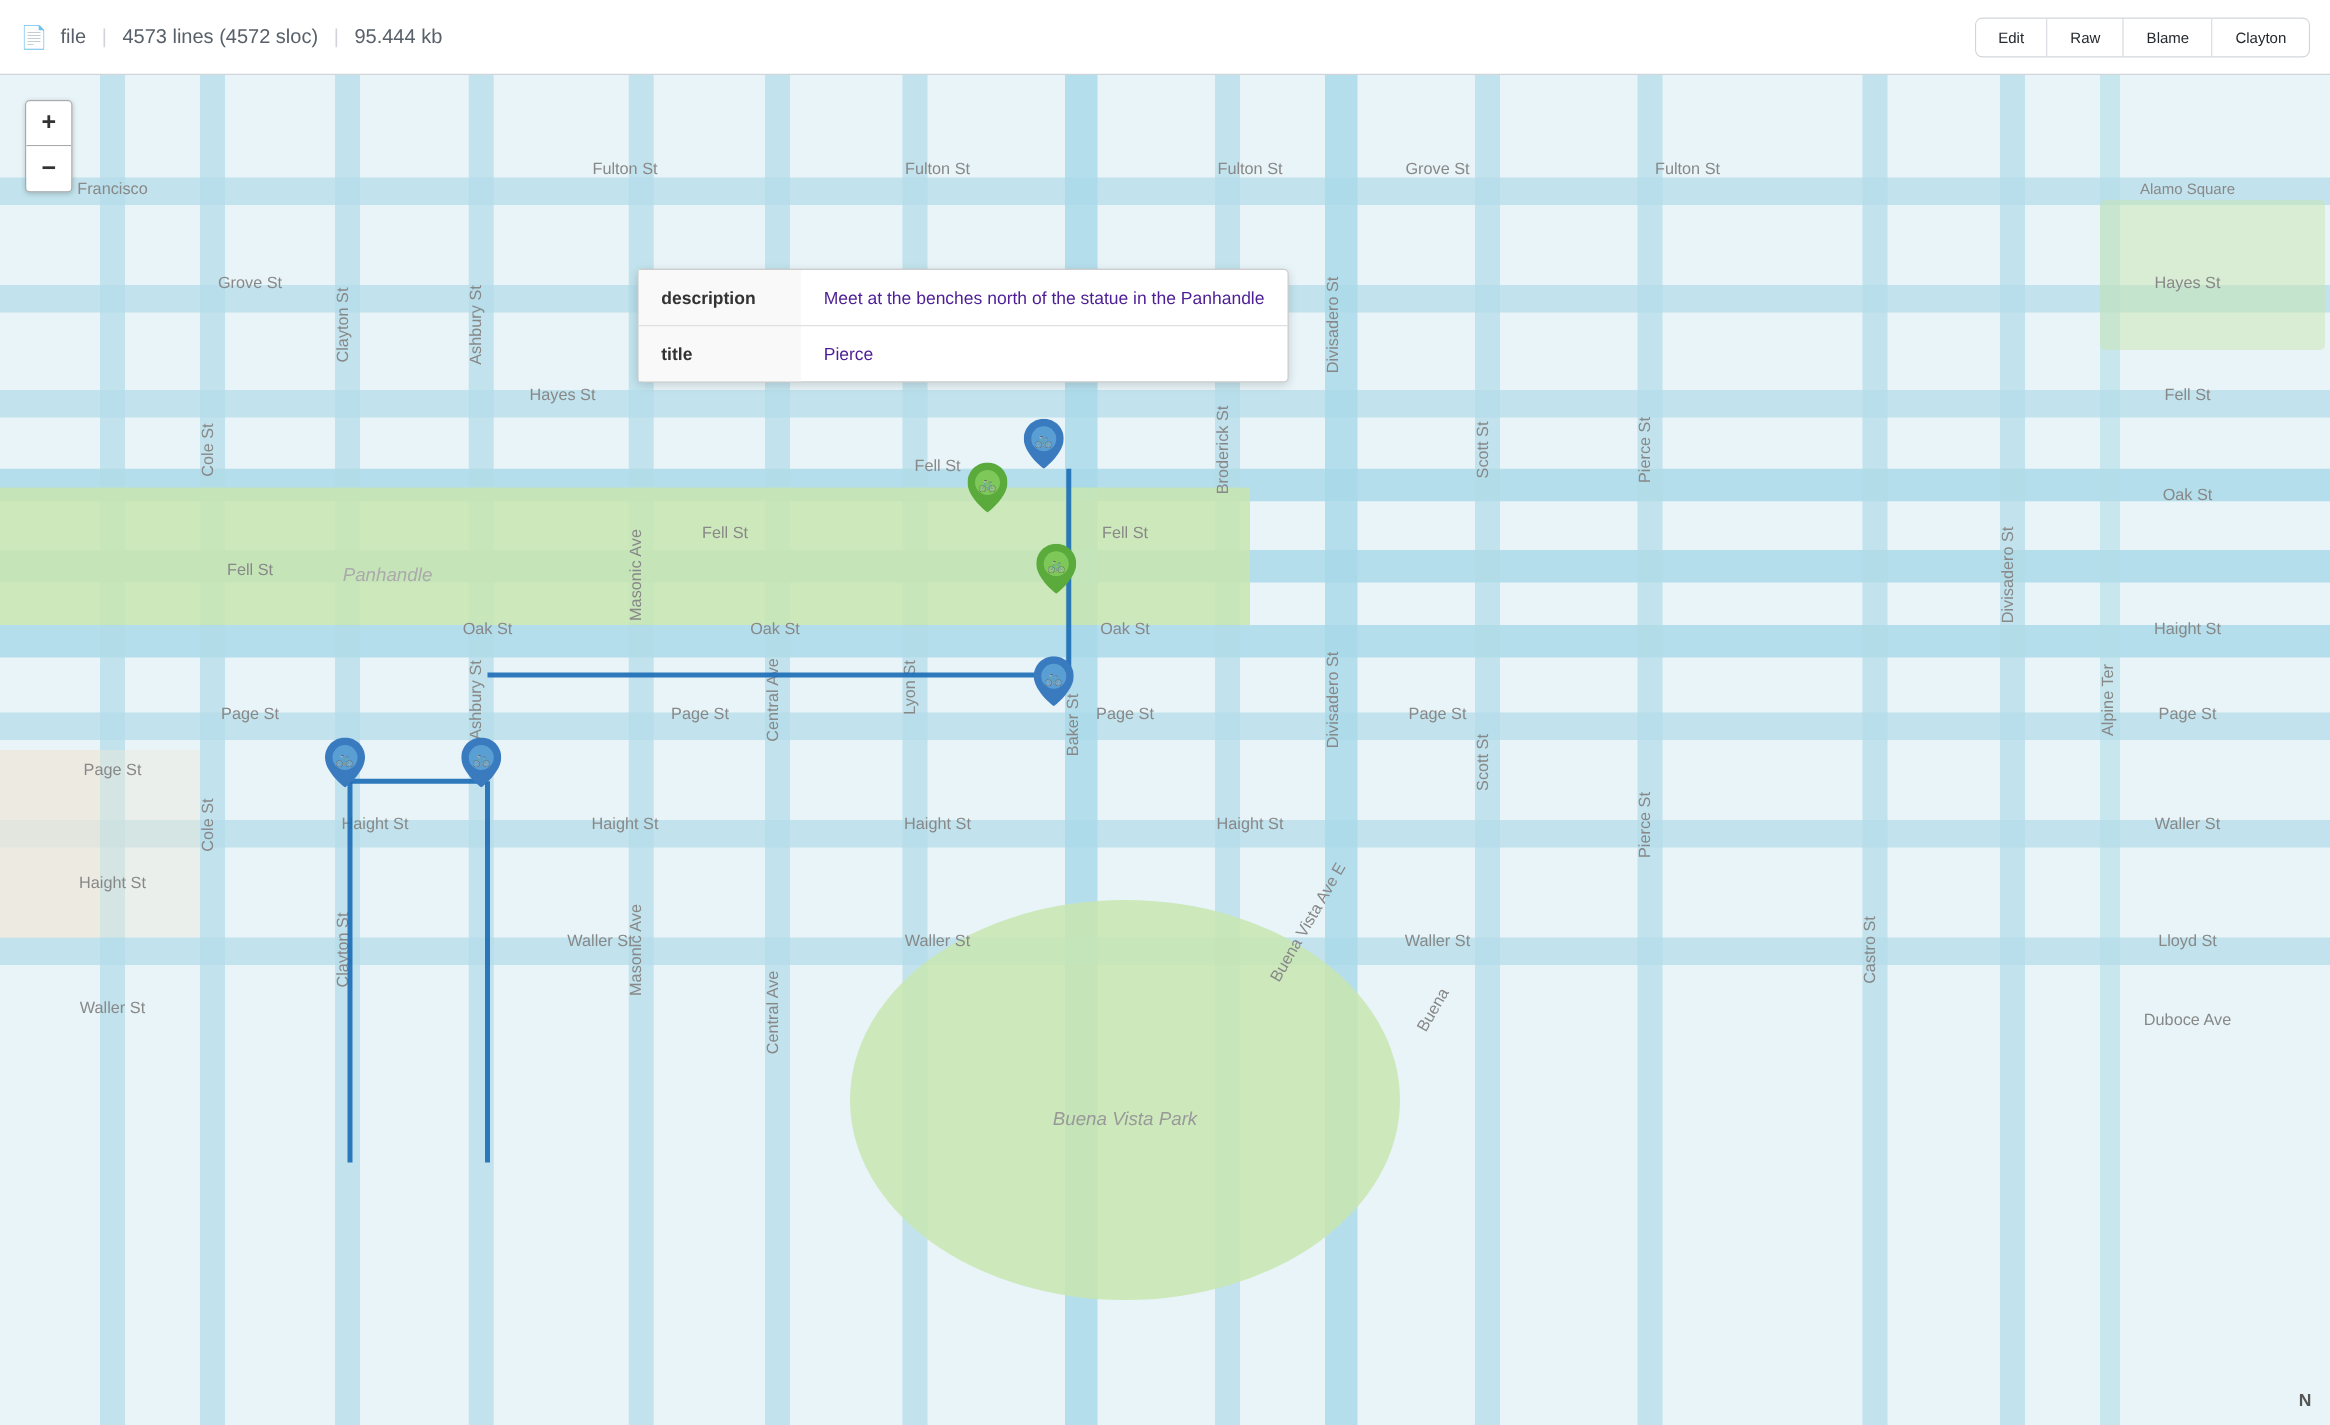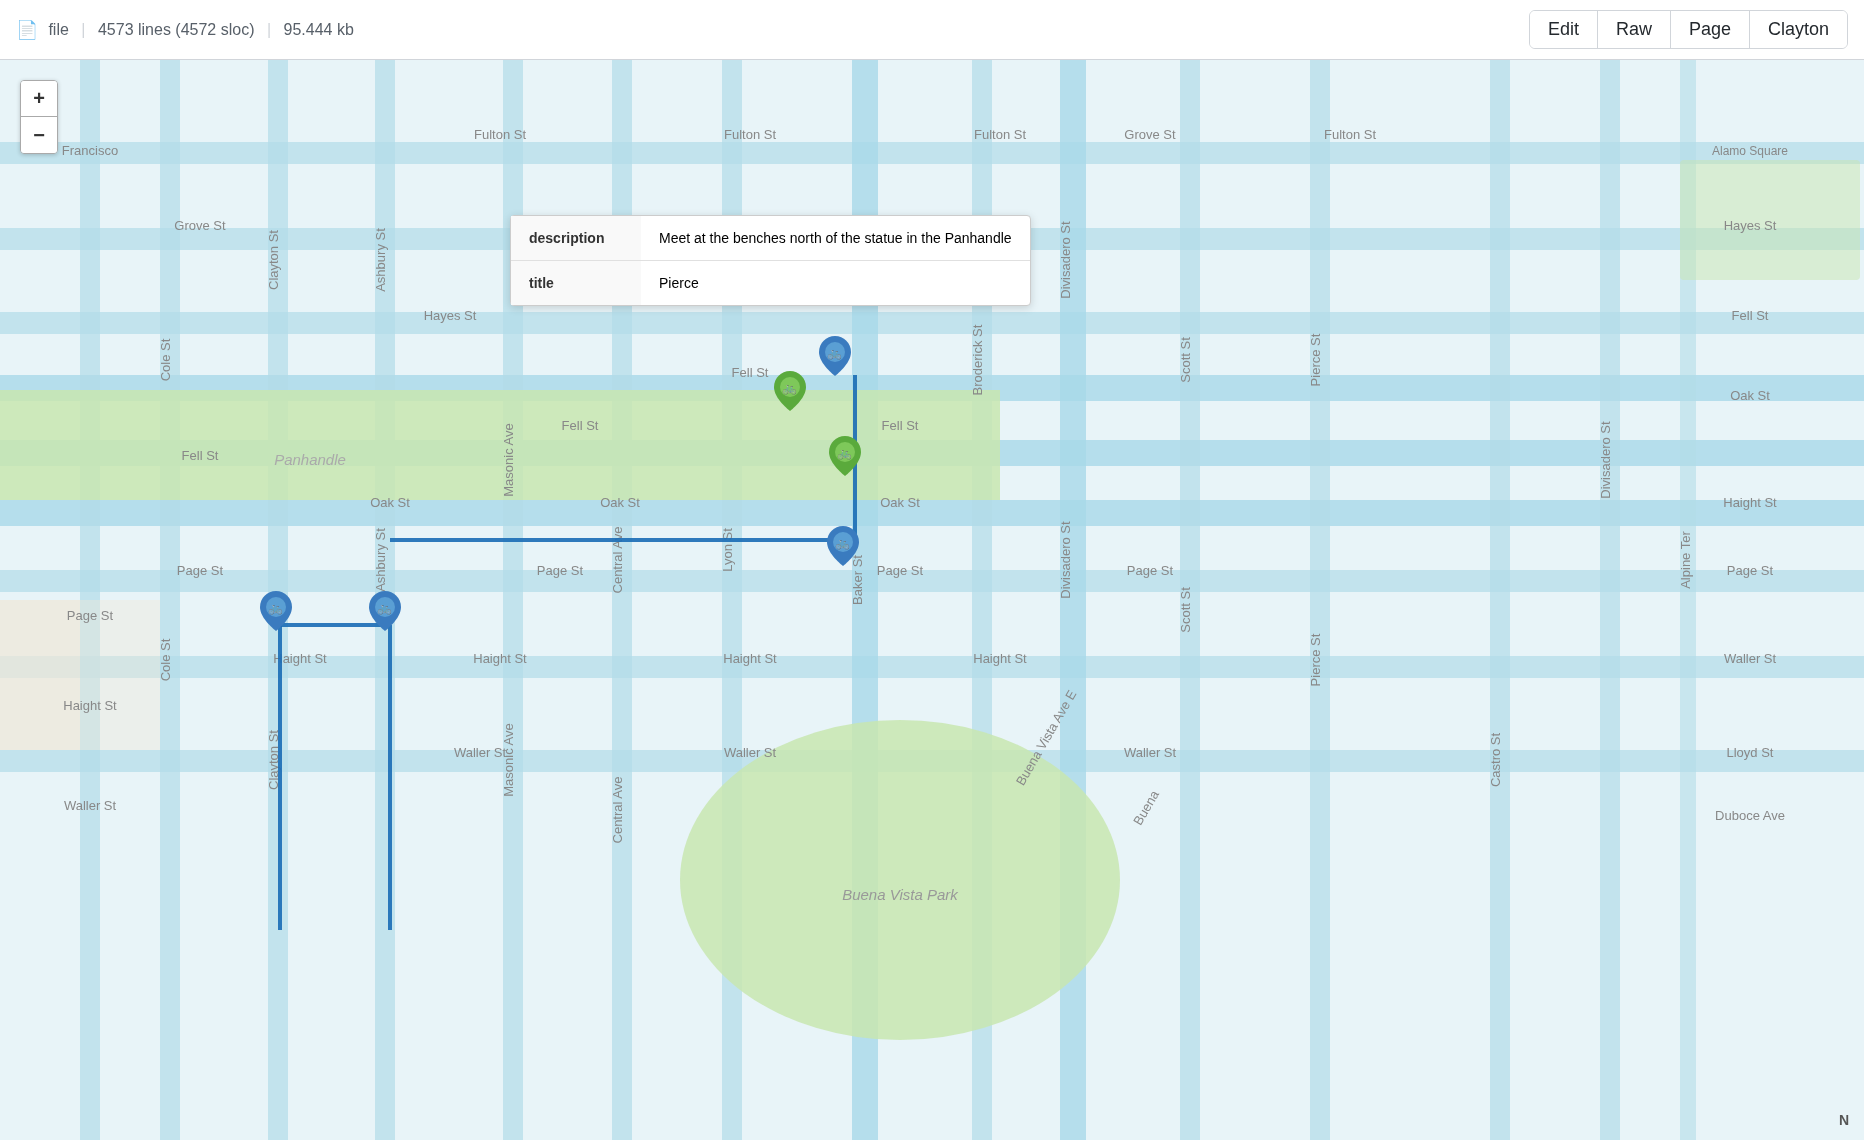--- a/index.html
+++ b/index.html
@@ -35,21 +35,21 @@
       gap: 0;
       border: 1px solid #d1d5da;
       border-radius: 6px;
       overflow: hidden;
     }
     #toolbar .actions button {
       background: #fff;
       border: none;
       border-right: 1px solid #d1d5da;
       padding: 8px 18px;
-      font-size: 18px;
+      font-size: 12px;
       cursor: pointer;
       color: #24292e;
       font-weight: 500;
     }
     #toolbar .actions button:last-child { border-right: none; }
 
     
     #map-container {
       position: relative;
       width: 1864px;
@@ -124,21 +124,21 @@
       vertical-align: top;
     }
     #popup table td:first-child {
       font-weight: bold;
       color: #333;
       white-space: nowrap;
       width: 130px;
       background: #f9f9f9;
     }
     #popup table td:last-child {
-      color: #000000;
+      color: #4c1d95;
     }
 
     
     .map-marker {
       position: absolute;
       transform: translate(-50%, -100%);
       z-index: 150;
     }
   </style>
 </head>
@@ -149,21 +149,21 @@
   <div class="file-info">
     <span>file</span>
     <span class="separator">|</span>
     <span>4573 lines (4572 sloc)</span>
     <span class="separator">|</span>
     <span>95.444 kb</span>
   </div>
   <div class="actions">
     <button>Edit</button>
     <button>Raw</button>
-    <button>Page</button>
+    <button>Blame</button>
     <button>Clayton</button>
   </div>
 </div>
 
 <div id="map-container">
 
   <svg id="map-svg" viewBox="0 0 1864 1080" xmlns="http://www.w3.org/2000/svg">
 
     <rect width="1864" height="1080" fill="#e8f4f8"></rect>
 

